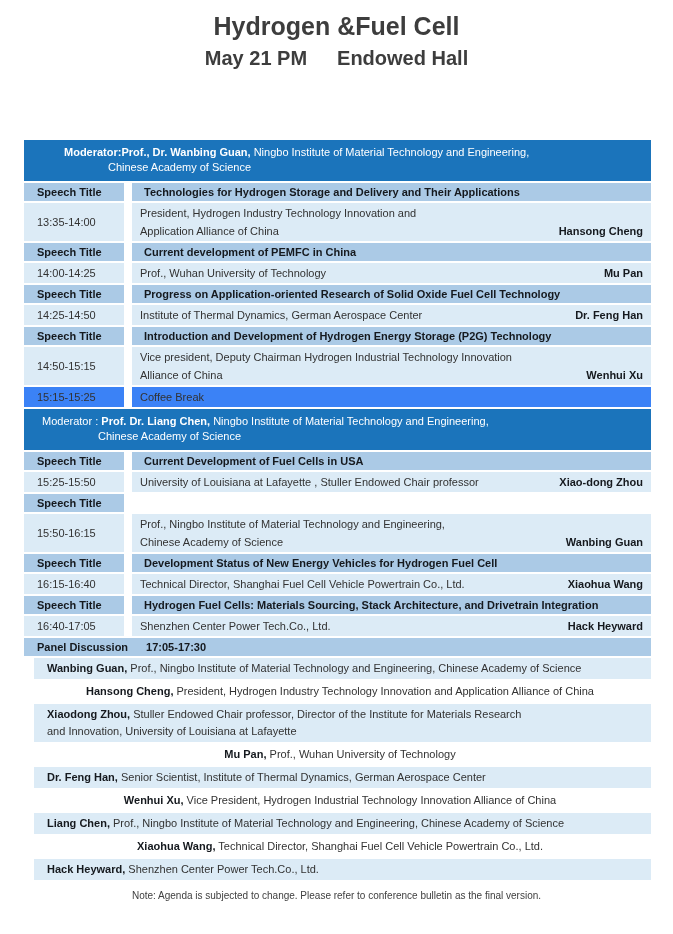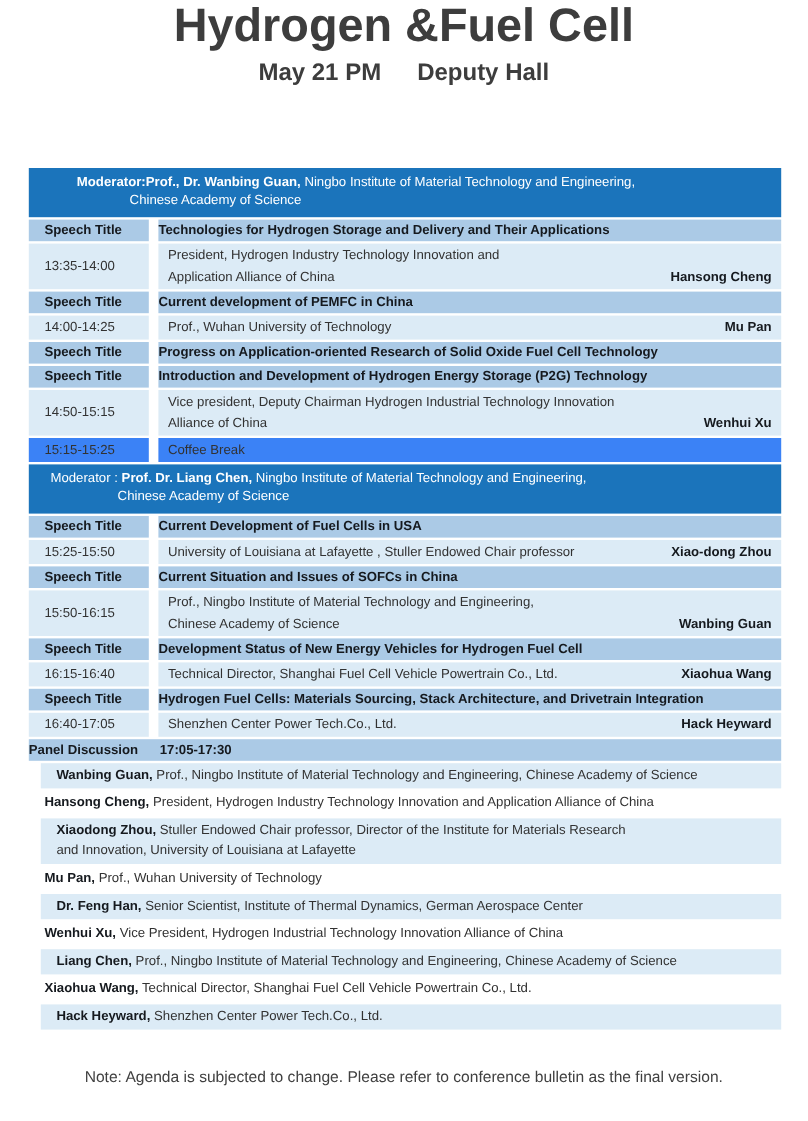--- a/index.html
+++ b/index.html
@@ -1,54 +1,54 @@
 <!DOCTYPE html>
 <html><head>
 <meta charset="utf-8">
 <style>
   html,body{margin:0;padding:0;background:#ffffff;}
   .page{position:relative;width:673px;height:934px;background:#ffffff;overflow:hidden;
         font-family:"Liberation Sans",sans-serif;color:#323232;}
-  .title{margin-top:0;text-align:center;font-size:39px;font-weight:bold;color:#3d3d3d;}
+  .title{margin-top:12px;text-align:center;font-size:25px;font-weight:bold;color:#3d3d3d;}
   .subtitle{margin-top:6px;text-align:center;font-size:20px;font-weight:bold;color:#3d3d3d;}
   .subtitle .hall{margin-left:30px;}
   .agenda{position:absolute;left:24px;top:140px;width:627px;display:flex;flex-direction:column;gap:2px;
           font-size:11px;}
   .band{background:var(--band);color:#ffffff;padding:5px 8px 6px 40px;line-height:15px;}
   .band .bold{font-weight:bold;}
   .band .line2{padding-left:44px;}
   .band.b2{padding-left:18px;}
   .band.b2 .line2{padding-left:56px;}
   .rows{display:flex;flex-direction:column;gap:2px;}
   .row{display:flex;gap:8px;}
   .cell{display:flex;align-items:center;box-sizing:border-box;}
   .c1{flex:0 0 100px;padding-left:13px;}
-  .c2{flex:1;padding:0 0;}
+  .c2{flex:1;padding:0 12px;}
   .speech .cell{background:var(--hdr);font-weight:bold;color:#15191e;min-height:18px;}
   .detail .cell{background:var(--pale);min-height:18px;}
   .detail.white .cell{background:#3b82f6;}
   .c2.multi{flex-direction:column;align-items:stretch;justify-content:flex-end;padding:1px 8px;}
   .lineflex{display:flex;justify-content:space-between;align-items:baseline;line-height:18px;}
   .speaker{font-weight:bold;color:#15191e;white-space:nowrap;margin-left:10px;}
   .panel-head{background:var(--hdr);font-weight:bold;color:#15191e;min-height:18px;
-              display:flex;align-items:center;text-align:right;}
+              display:flex;align-items:center;padding-left:13px;text-align:right;}
   .panel-head .ptime{margin-left:18px;}
   .panel-row{padding:2px 8px 2px 13px;line-height:17px;}
   .panel-row.pale{background:var(--pale);margin-left:10px;}
-  .panel-row.white{background:#ffffff;}
+  .panel-row.white{background:#ffffff;text-align:center;}
   .mname{font-weight:bold;color:#15191e;}
-  .note{position:absolute;left:0;top:890px;width:100%;text-align:center;font-size:13px;color:#404040;}
+  .note{position:absolute;left:0;top:890px;width:100%;text-align:center;font-size:10px;color:#404040;}
 </style>
 </head>
 <body>
 
 <div class="page" style="--band: #1b74bb; --hdr: #abcae6; --pale: #dcebf6;">
   <div class="title">Hydrogen &amp;Fuel Cell</div>
   <div class="subtitle">
-    <span>May 21 PM</span><span class="hall">Deputy Hall</span>
+    <span>May 21 PM</span><span class="hall">Endowed Hall</span>
   </div>
 
   <div class="agenda">
     <div class="band">
       <div><span class="bold">Moderator:Prof., Dr. Wanbing Guan,</span><span> Ningbo Institute of Material Technology and Engineering,</span></div>
       <div class="line2">Chinese Academy of Science</div>
     </div>
 
     <div class="rows" id="session1-rows">
         <div class="row speech">
@@ -77,20 +77,29 @@
             <div class="lineflex">
               <span>Prof., Wuhan University of Technology</span>
               <span class="speaker">Mu Pan</span>
             </div>
           </div>
         </div>
         <div class="row speech">
           <div class="cell c1">Speech Title</div>
           <div class="cell c2">Progress on Application-oriented Research of Solid Oxide Fuel Cell Technology</div>
         </div>
+        <div class="row detail">
+          <div class="cell c1">14:25-14:50</div>
+          <div class="cell c2 multi">
+            <div class="lineflex">
+              <span>Institute of Thermal Dynamics, German Aerospace Center</span>
+              <span class="speaker">Dr. Feng Han</span>
+            </div>
+          </div>
+        </div>
         <div class="row speech">
           <div class="cell c1">Speech Title</div>
           <div class="cell c2">Introduction and Development of Hydrogen Energy Storage (P2G) Technology</div>
         </div>
         <div class="row detail">
           <div class="cell c1">14:50-15:15</div>
           <div class="cell c2 multi">
             <div class="lineflex">
               <span>Vice president, Deputy Chairman Hydrogen Industrial Technology Innovation</span>
             </div>
@@ -124,21 +133,20 @@
           <div class="cell c1">15:25-15:50</div>
           <div class="cell c2 multi">
             <div class="lineflex">
               <span>University of Louisiana at Lafayette , Stuller Endowed Chair professor</span>
               <span class="speaker">Xiao-dong Zhou</span>
             </div>
           </div>
         </div>
         <div class="row speech">
           <div class="cell c1">Speech Title</div>
-          <div class="cell c2">Current Situation and Issues of SOFCs in China</div>
         </div>
         <div class="row detail">
           <div class="cell c1">15:50-16:15</div>
           <div class="cell c2 multi">
             <div class="lineflex">
               <span>Prof., Ningbo Institute of Material Technology and Engineering,</span>
             </div>
             <div class="lineflex">
               <span>Chinese Academy of Science</span>
               <span class="speaker">Wanbing Guan</span>

